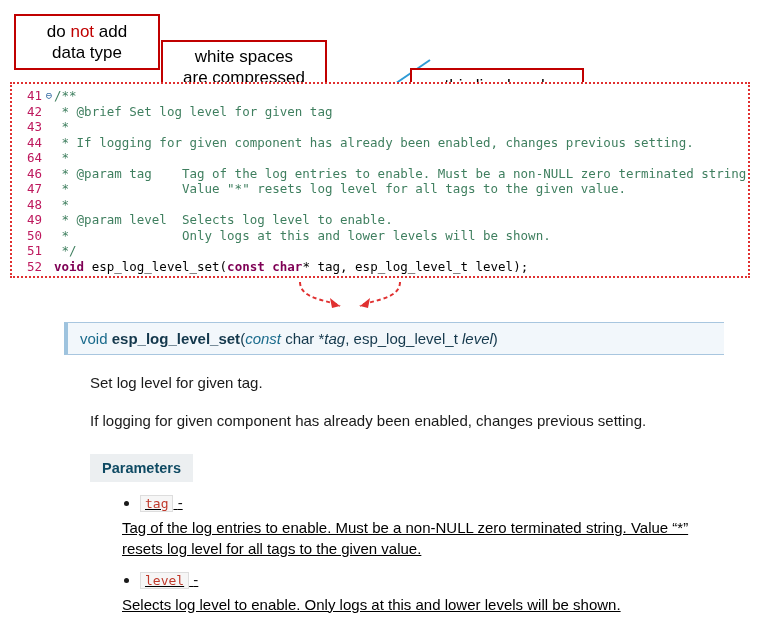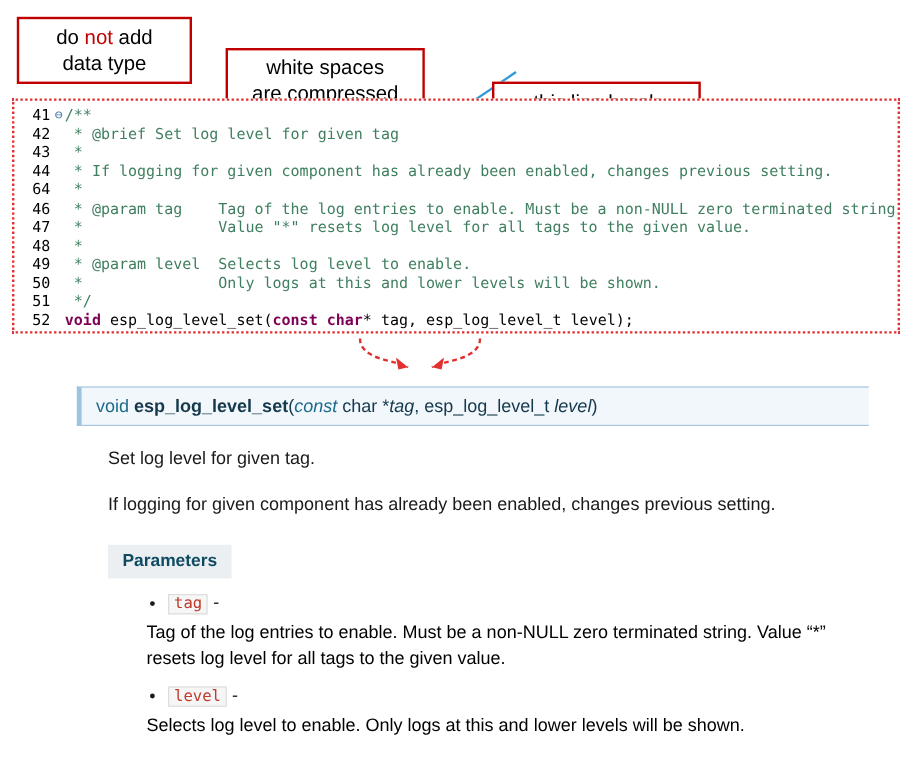--- a/index.html
+++ b/index.html
@@ -35,21 +35,21 @@
     justify-content: center;
     padding: 4px 8px;
     box-sizing: border-box;
     white-space: pre-line;
   }
   .callout .hl {
     color: #c00000;
   }
 
   #callout-datatype { left: 14px;  top: 14px;  width: 146px; height: 56px; }
-  #callout-spaces   { left: 188px; top: 40px;  width: 166px; height: 54px; }
+  #callout-spaces   { left: 161px; top: 40px;  width: 166px; height: 54px; }
   #callout-break-ok { left: 410px; top: 4px;   width: 164px; height: 56px; }
   #callout-break-no { left: 410px; top: 68px;  width: 174px; height: 56px; }
 
   
   .code-box {
     position: absolute;
     left: 10px;
     top: 82px;
     width: 740px;
     height: 196px;
@@ -64,21 +64,21 @@
     align-items: flex-start;
     font-family: "DejaVu Sans Mono", monospace;
     font-size: 12.5px;
     line-height: 15.5px;
     white-space: pre;
   }
   .gutter {
     width: 30px;
     min-width: 30px;
     text-align: right;
-    color: #000000;
+    color: #be185d;
     padding-right: 2px;
     font-family: "DejaVu Sans Mono", monospace;
     font-size: 12.5px;
   }
   .foldmark {
     width: 10px;
     min-width: 10px;
     text-align: center;
     color: #3a6ea5;
     font-size: 11px;
@@ -140,20 +140,21 @@
     color: #0f4a63;
     font-weight: bold;
     font-size: 14.5px;
     padding: 6px 12px;
     text-align: center;
   }
   .param-list {
     margin: 12px 0 0 0;
     padding: 0 0 0 84px;
     list-style: disc;
+    text-decoration: underline;
   }
   .param-list li {
     margin-top: 12px;
     font-size: 15px;
     color: #1a1a1a;
   }
   .param-list li::marker { color: #1a1a1a; }
   .code-chip {
     font-family: "DejaVu Sans Mono", monospace;
     font-size: 13px;

